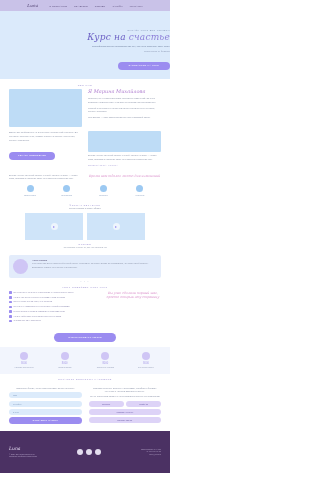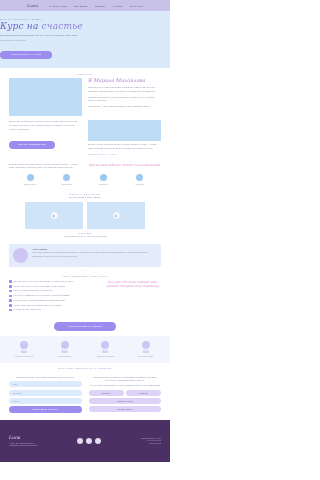--- a/index.html
+++ b/index.html
@@ -17,21 +17,21 @@
     display: flex; align-items: center; justify-content: center; gap: 7px;
   }
   .nav-logo {
     font-family: "DejaVu Serif", serif; font-size: 4px; color: #4a3a6b;
     font-style: italic; letter-spacing: .2px; margin-right: 4px;
   }
   .nav-link { font-size: 2.2px; color: #5d4f7d; letter-spacing: .15px; white-space: nowrap; }
 
   
   .hero {
-    background: #dbeafb; padding: 7px 0 9px; text-align: left;
+    background: #dbeafb; padding: 18px 0 9px; text-align: right;
   }
   .hero-kicker { font-size: 2.2px; color: #7d8fb3; letter-spacing: .5px; margin-bottom: 2px; }
   .hero-title {
     font-family: "DejaVu Serif", serif; font-style: italic;
     font-size: 9px; color: #6b5fc4; line-height: 1.05; letter-spacing: .2px;
   }
   .hero-title .em { color: #8d7fd8; }
   .hero-sub { font-size: 2.3px; color: #6f7f9d; margin-top: 3px; line-height: 1.5; }
   .hero-sub2 { font-size: 2.2px; color: #8f9bb5; margin-top: 1.5px; }
   .btn-primary {

